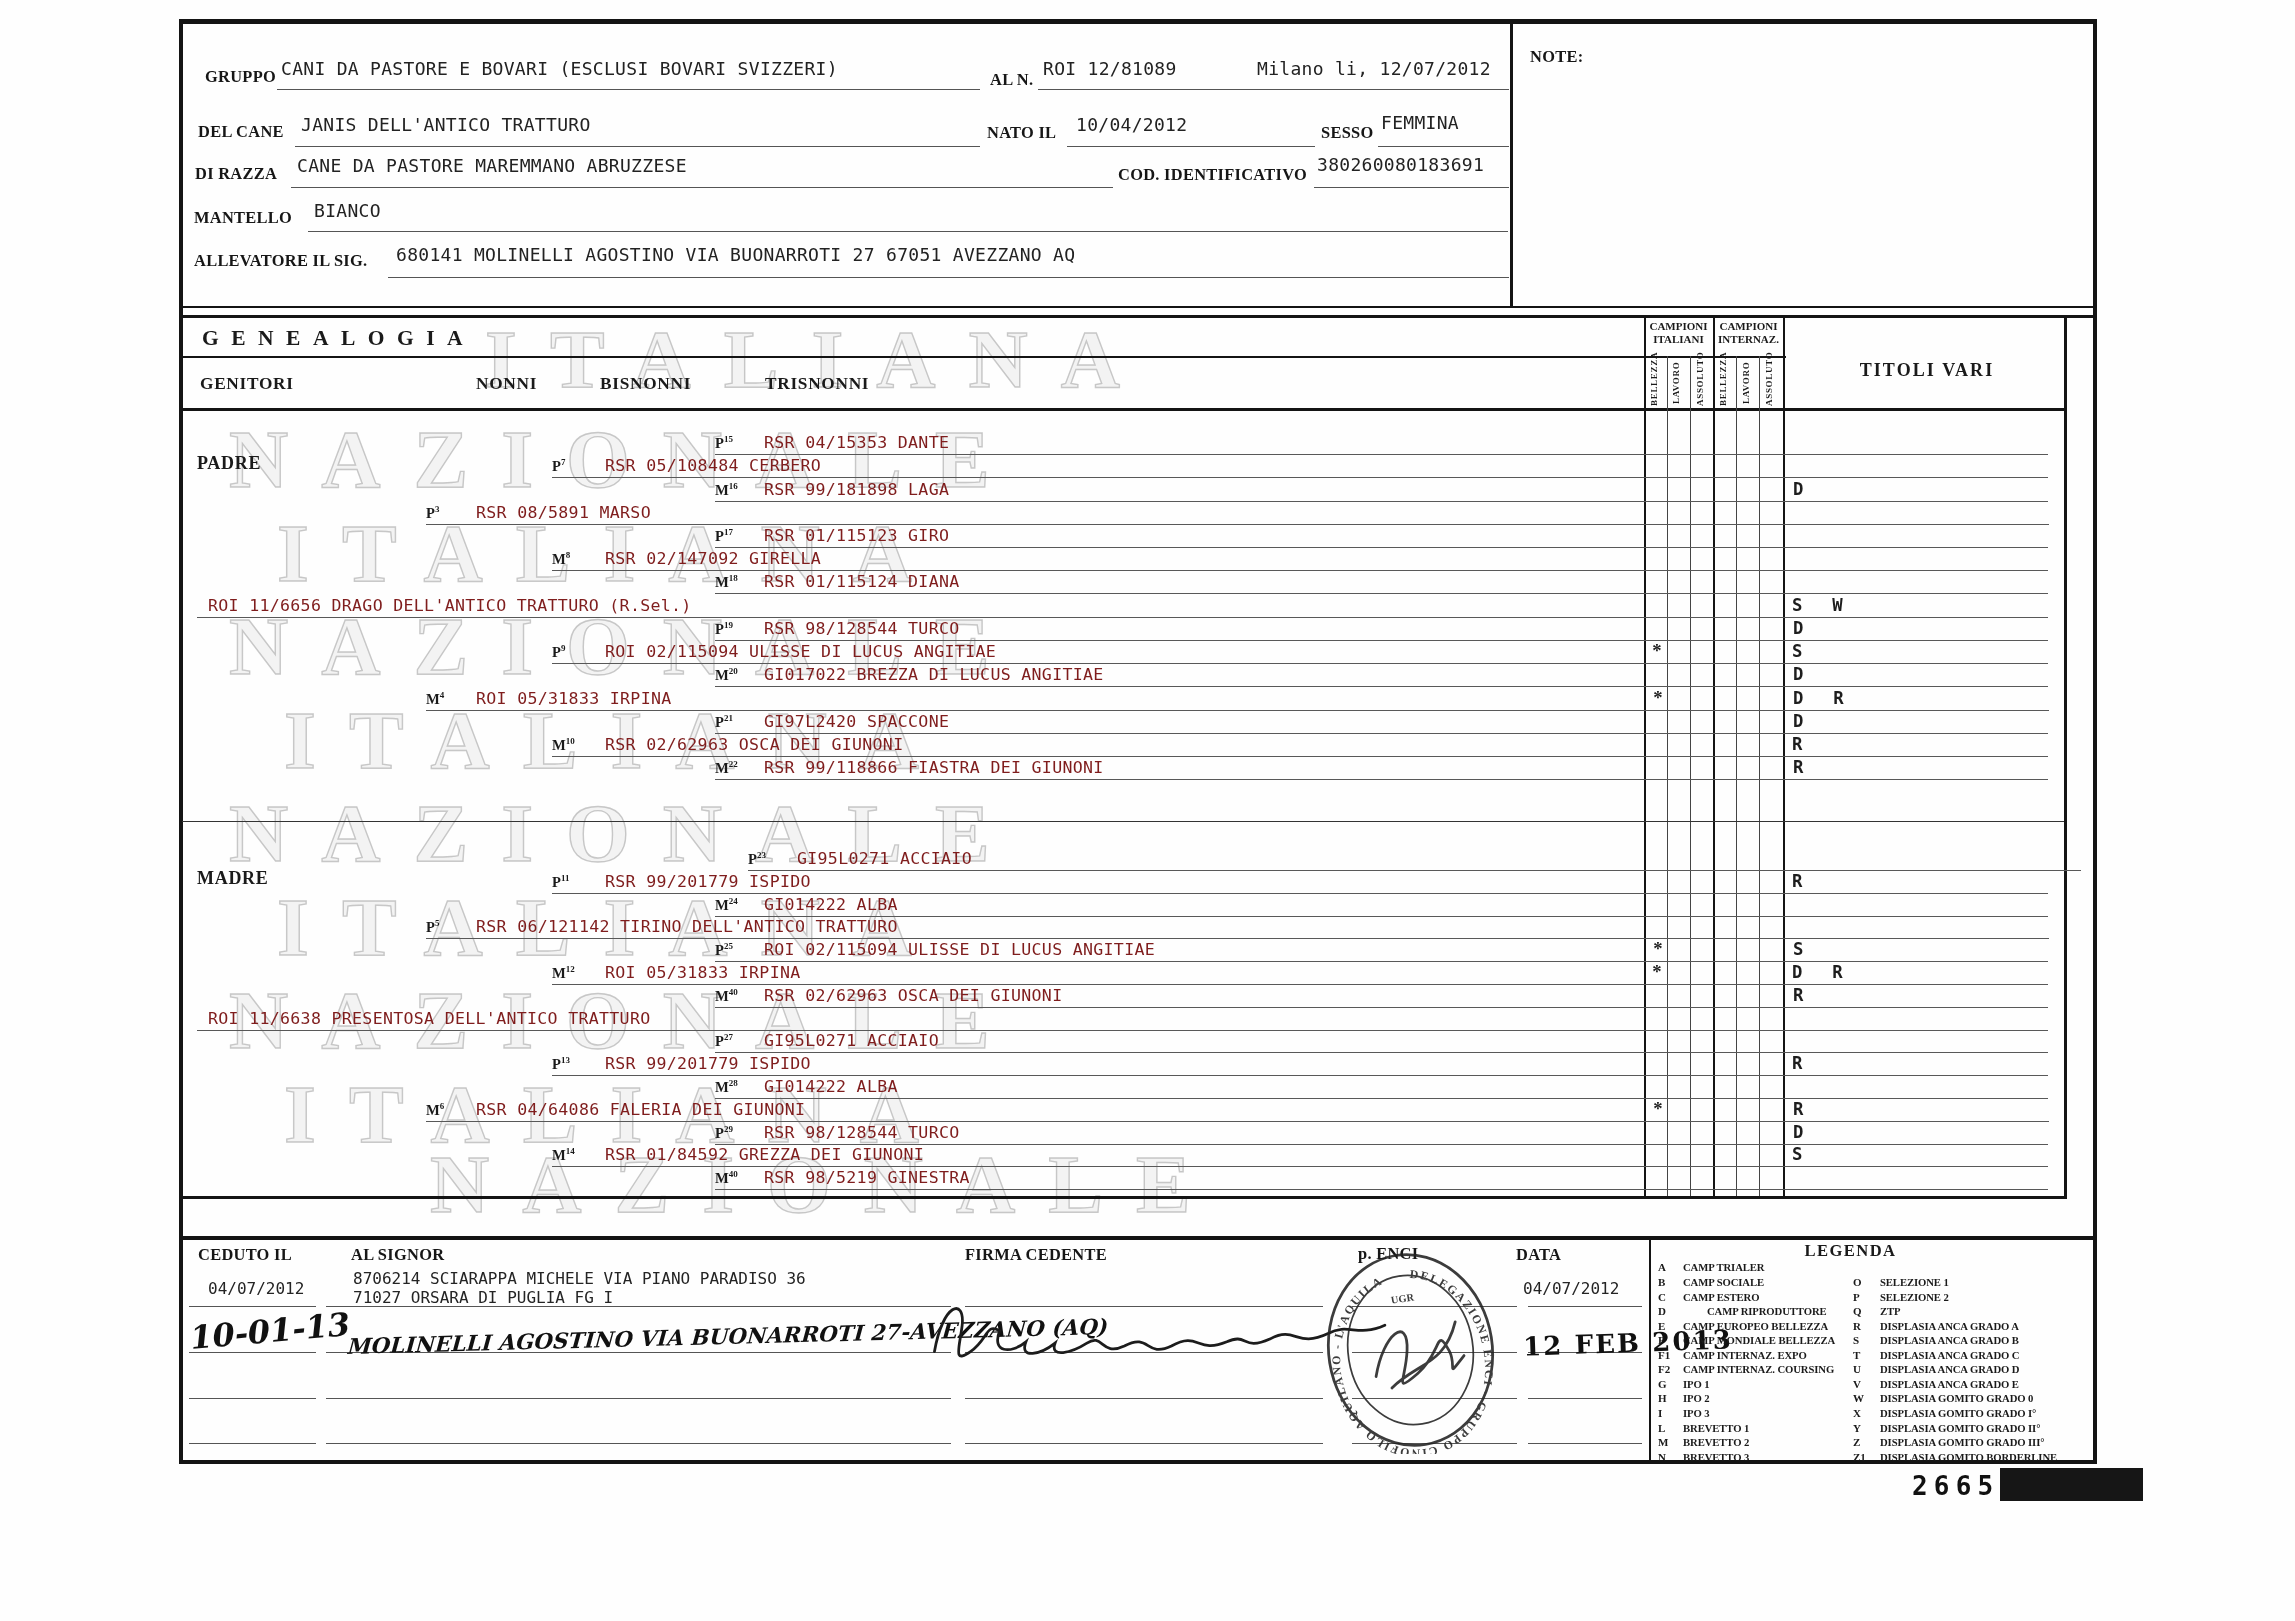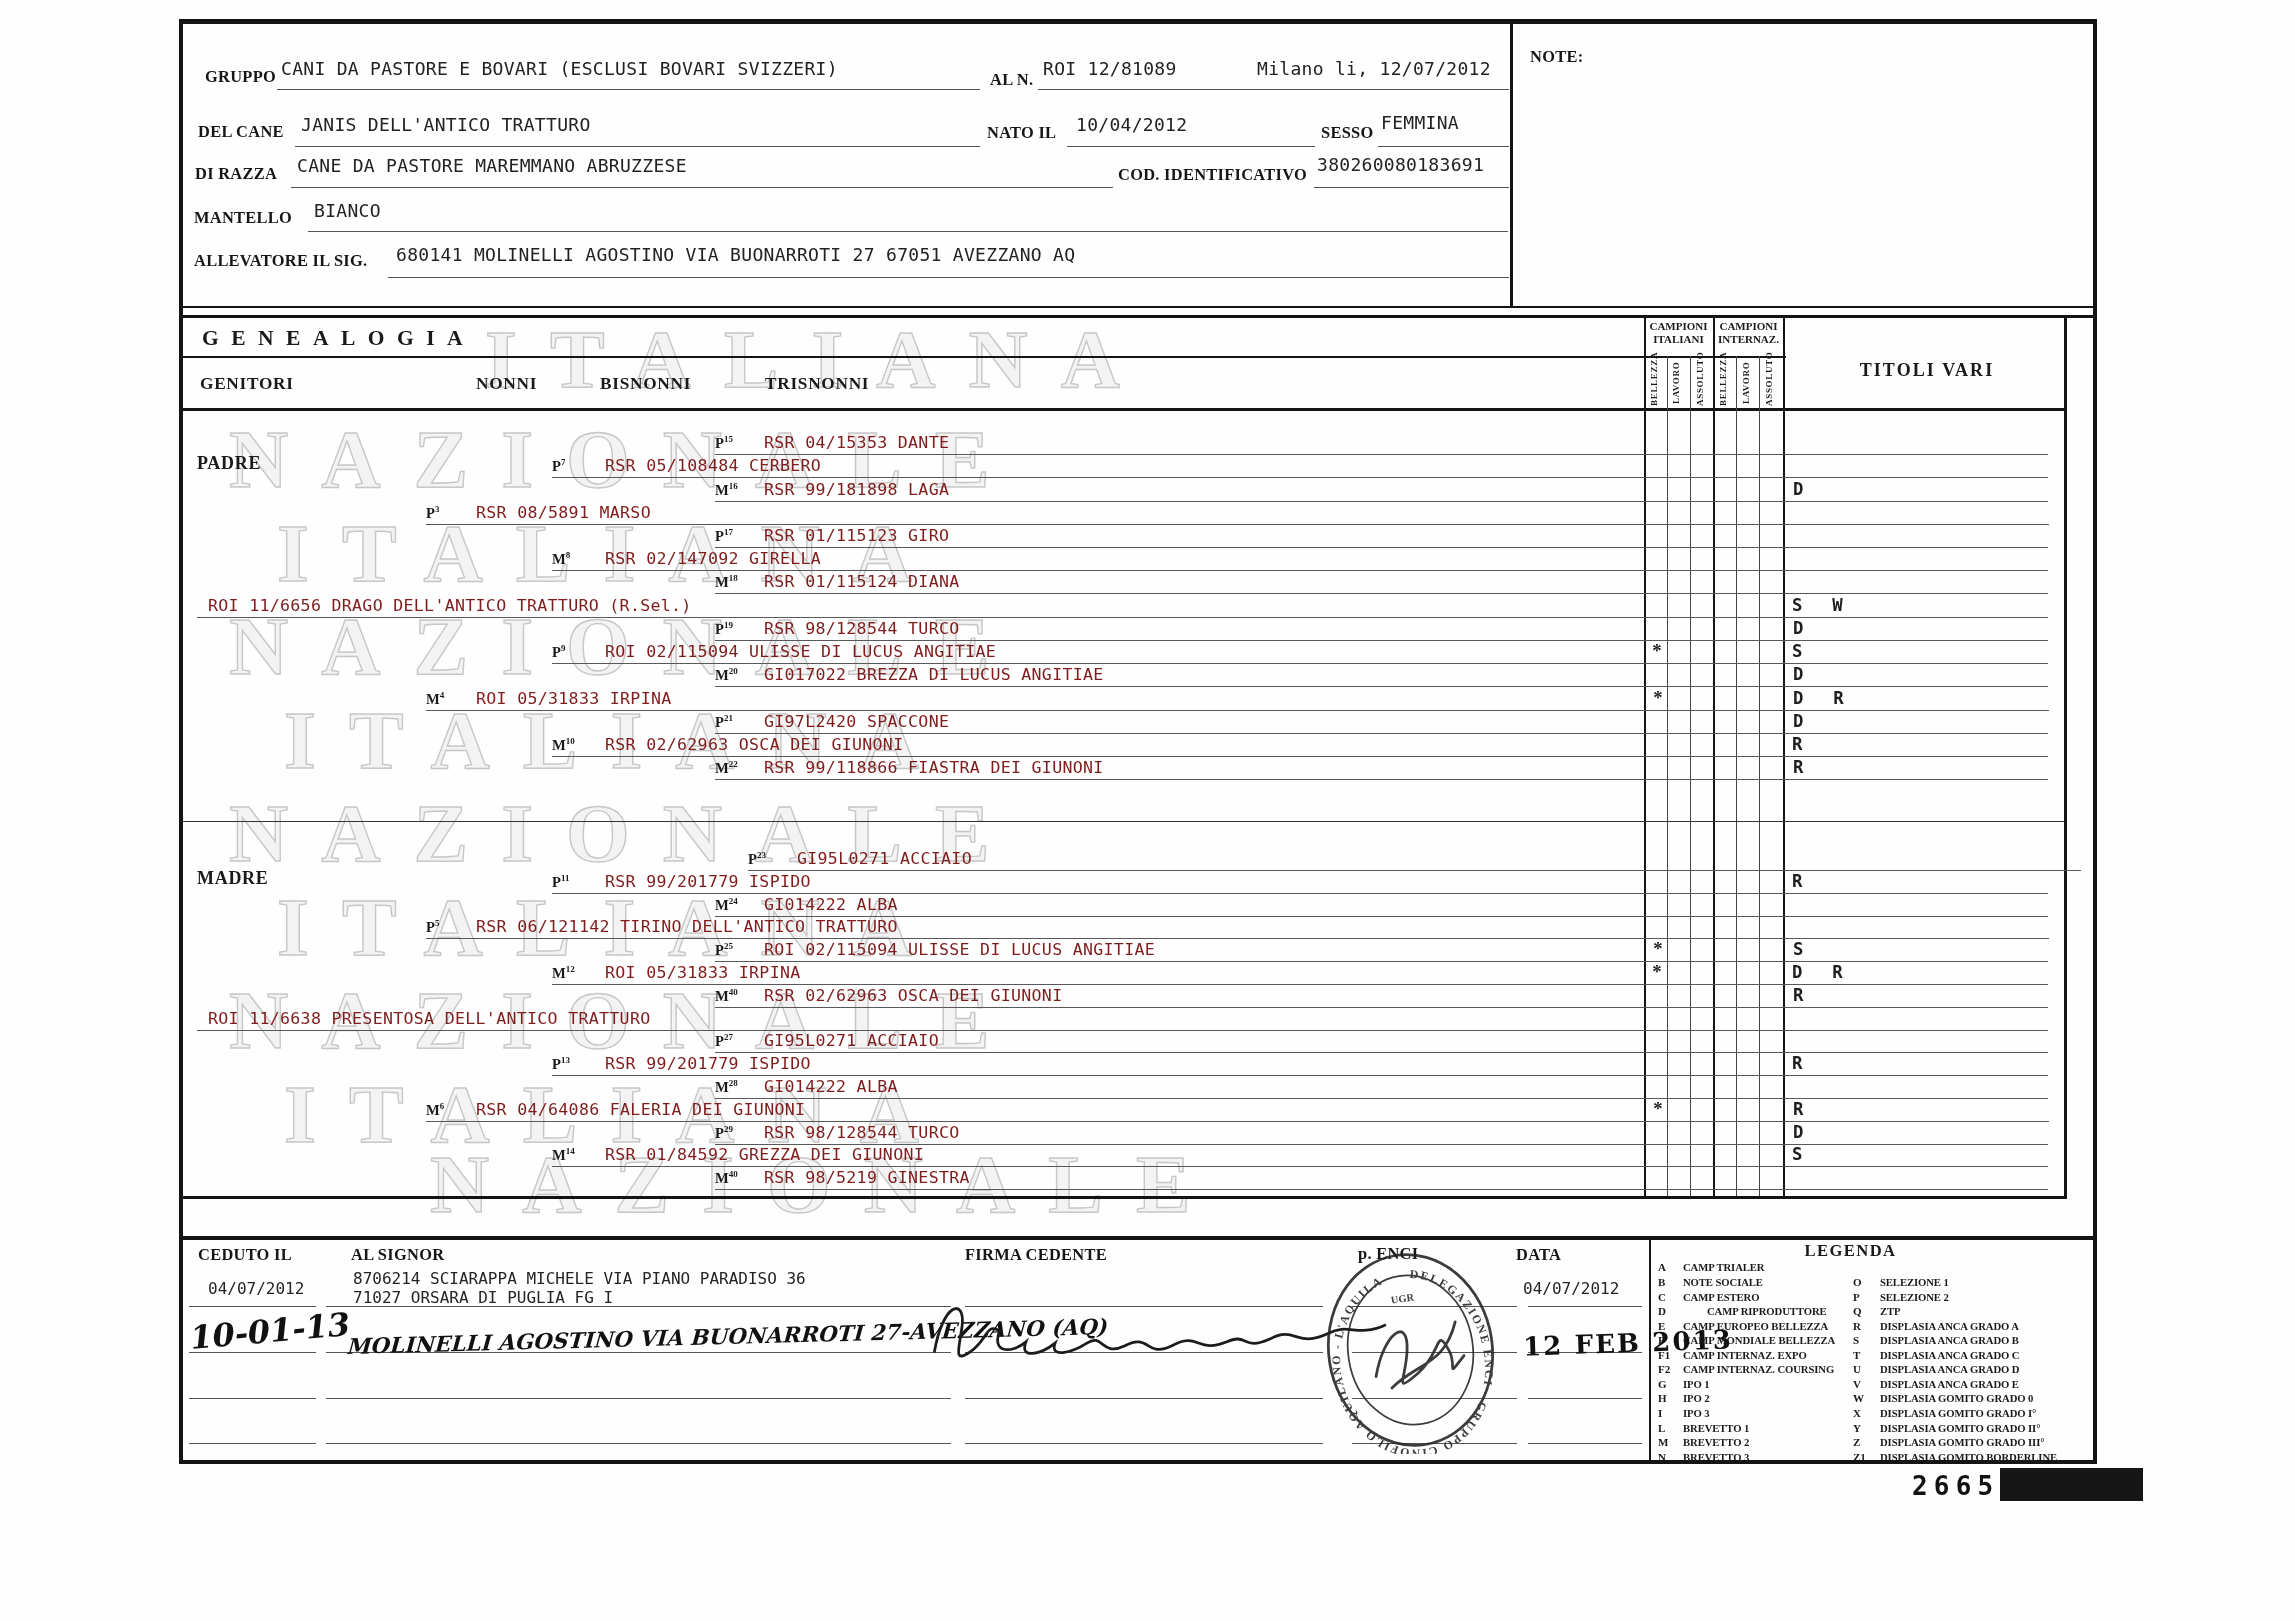--- a/index.html
+++ b/index.html
@@ -339,21 +339,21 @@
       <path d="M100,180 C120,120 160,100 150,150 C142,190 120,210 160,185 C200,160 196,120 210,160 C218,184 198,200 230,170 M120,200 C160,170 200,180 225,120" fill="none" stroke="#222" stroke-width="4" stroke-linecap="round"></path>
     </g>
   </svg>
 
   <div class="vline" style="left:1649px;top:1236px;width:2.1px;height:225px;"></div>
   <div class="legend-title" style="left:1712px;top:1241px;width:277px;">LEGENDA</div>
   <div id="legend-layer">
       <div class="legend-letter" style="left: 1658px; top: 1261px;">A</div>
       <div class="legend-text" style="left: 1683px; top: 1261px;">CAMP TRIALER</div>
       <div class="legend-letter" style="left: 1658px; top: 1276px;">B</div>
-      <div class="legend-text" style="left: 1683px; top: 1276px;">NOTE SOCIALE</div>
+      <div class="legend-text" style="left: 1683px; top: 1276px;">CAMP SOCIALE</div>
       <div class="legend-letter" style="left: 1658px; top: 1291px;">C</div>
       <div class="legend-text" style="left: 1683px; top: 1291px;">CAMP ESTERO</div>
       <div class="legend-letter" style="left: 1658px; top: 1305px;">D</div>
       <div class="legend-text" style="left: 1683px; top: 1305px; margin-left: 24px;">CAMP RIPRODUTTORE</div>
       <div class="legend-letter" style="left: 1658px; top: 1320px;">E</div>
       <div class="legend-text" style="left: 1683px; top: 1320px;">CAMP EUROPEO BELLEZZA</div>
       <div class="legend-letter" style="left: 1658px; top: 1334px;">F</div>
       <div class="legend-text" style="left: 1683px; top: 1334px;">CAMP MONDIALE BELLEZZA</div>
       <div class="legend-letter" style="left: 1658px; top: 1349px;">F1</div>
       <div class="legend-text" style="left: 1683px; top: 1349px;">CAMP INTERNAZ. EXPO</div>

